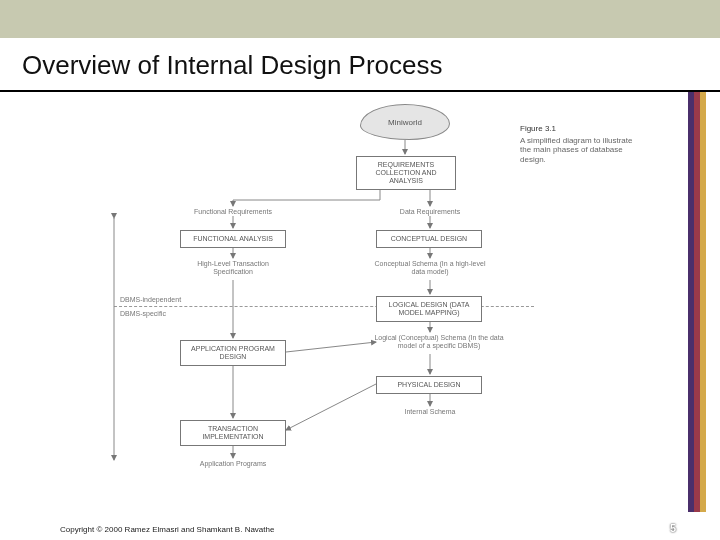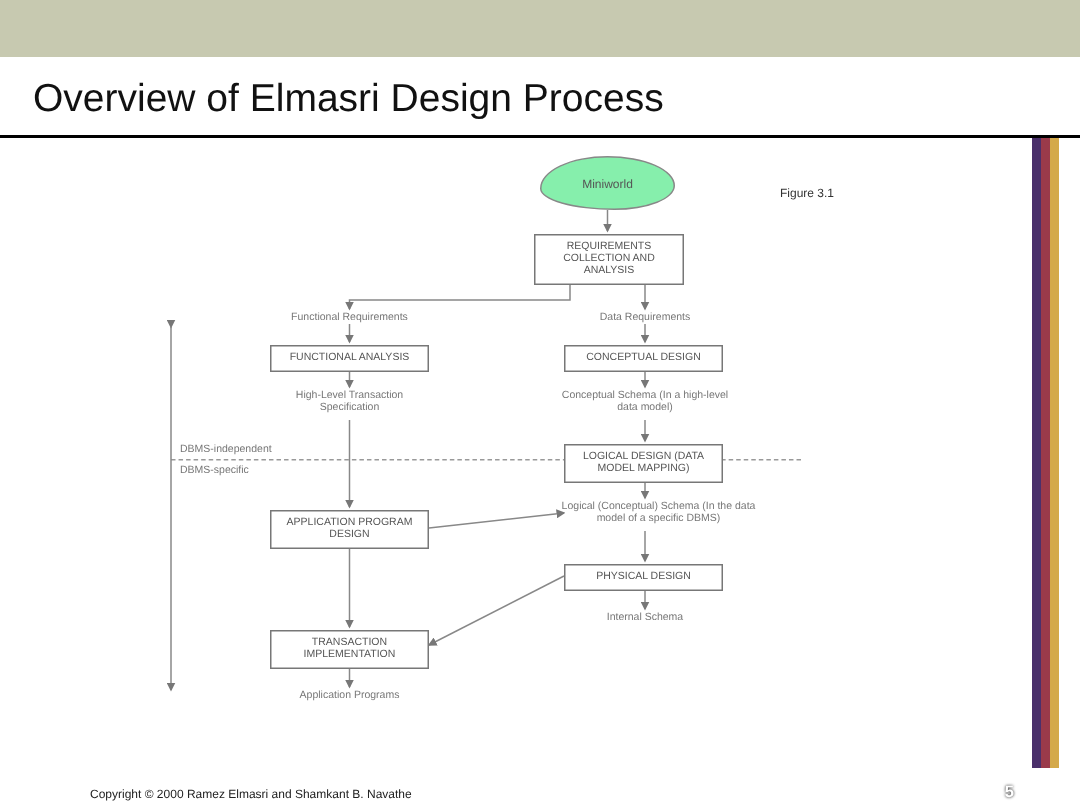--- a/index.html
+++ b/index.html
@@ -83,21 +83,21 @@
     left: 280px;
     width: 90px;
     height: 36px;
     border: 1px solid #888;
     border-radius: 50% 50% 45% 55% / 60% 55% 45% 40%;
     font-size: 8px;
     color: #555;
     display: flex;
     align-items: center;
     justify-content: center;
-    background: #86efac;
+    background: #e5e5e5;
   }
   .dbox {
     position: absolute;
     border: 1px solid #777;
     background: #fff;
     font-size: 7px;
     color: #555;
     text-align: center;
     display: flex;
     align-items: center;
@@ -123,33 +123,34 @@
     position: absolute;
     border-top: 1px dashed #999;
   }
 </style>
 </head>
 <body>
 
 <div class="top-band"></div>
 
 <div class="title-area">
-  <h1>Overview of Elmasri Design Process</h1>
+  <h1>Overview of Internal Design Process</h1>
 </div>
 
 <div class="right-stripe">
   <div class="stripe-a"></div>
     <div class="stripe-b"></div>
     <div class="stripe-c"></div>
 </div>
 
 <div class="content">
 
   <div class="fig-caption">
     <span class="fig-num">Figure 3.1</span>
+    <span>A simplified diagram to illustrate the main phases of database design.</span>
   </div>
 
   <div class="cloud">Miniworld</div>
 
   <div class="dbox" style="top:56px; left:276px; width:100px; height:34px;">REQUIREMENTS COLLECTION AND ANALYSIS</div>
 
   <div class="dlabel" style="top:108px; left:98px; width:110px;">Functional Requirements</div>
   <div class="dlabel" style="top:108px; left:300px; width:100px;">Data Requirements</div>
 
   <div class="dbox" style="top:130px; left:100px; width:106px; height:18px;">FUNCTIONAL ANALYSIS</div>

